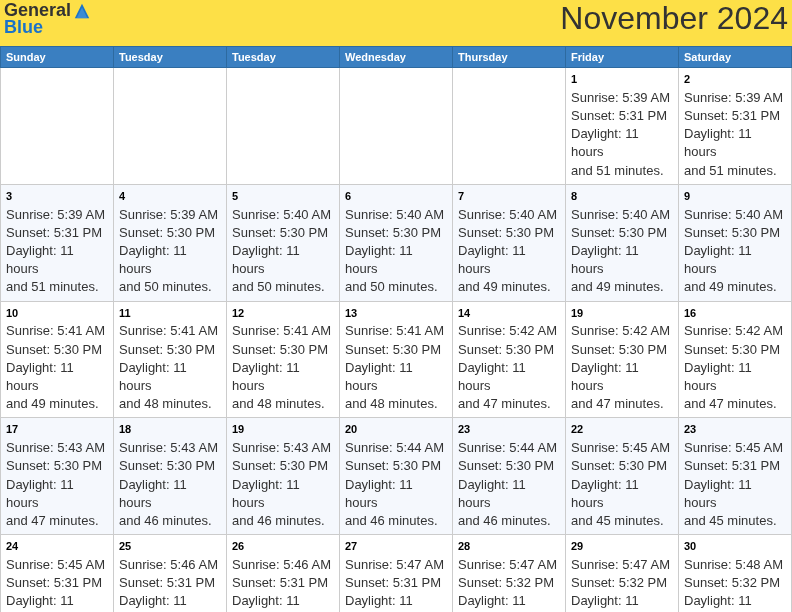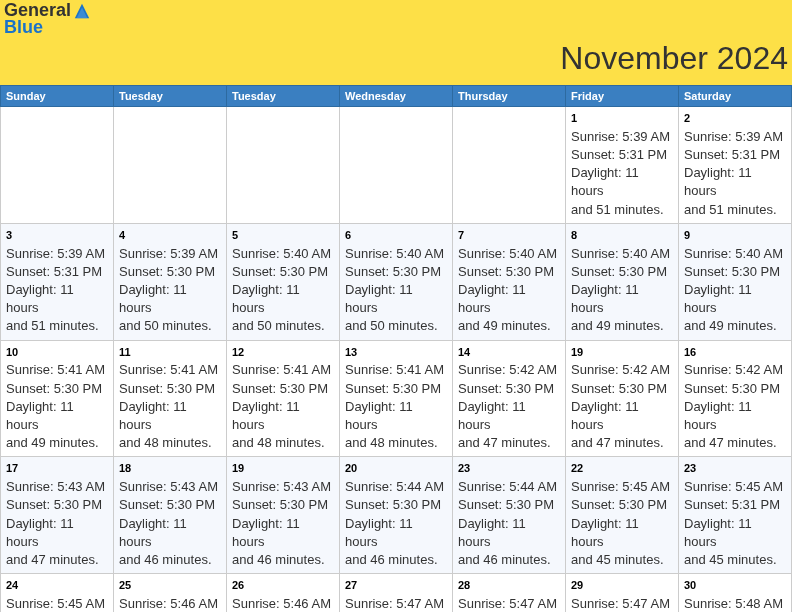--- a/index.html
+++ b/index.html
@@ -42,21 +42,20 @@
       font-weight: bold;
       color: #1a73c9;
     }
     .logo-icon {
       width: 18px;
       height: 18px;
       display: inline-block;
     }
     .title-section {
       text-align: right;
-      margin-top: 40px;
     }
     .month-title {
       font-size: 32px;
       font-weight: normal;
       color: #333;
     }
     .location {
       font-size: 14px;
       color: #555;
     }

